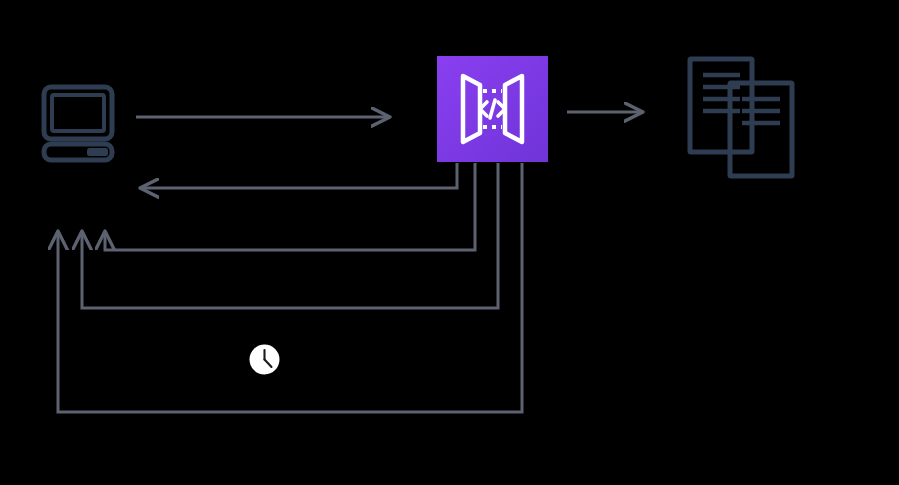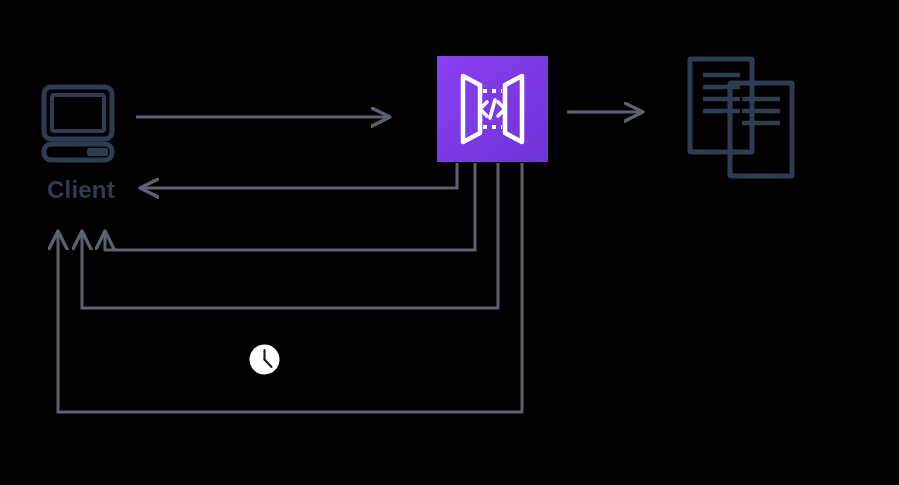--- a/index.html
+++ b/index.html
@@ -105,21 +105,20 @@
     </g>
   </svg>
 
   <svg class="node" id="client-icon" viewBox="0 0 86 82">
     <rect x="4" y="3" width="68" height="52" rx="7" ry="7" fill="none" stroke="#2f3d52" stroke-width="5"></rect>
     <rect x="12" y="11" width="52" height="36" rx="2" ry="2" fill="none" stroke="#2f3d52" stroke-width="4"></rect>
     <rect x="4" y="60" width="68" height="16" rx="7" ry="7" fill="none" stroke="#2f3d52" stroke-width="5"></rect>
     <rect x="47" y="64" width="21" height="8" rx="2.5" ry="2.5" fill="#2f3d52"></rect>
   </svg>
 
-  <div id="client-label">Client</div>
 
   <svg class="node" id="gateway-icon" viewBox="0 0 111 106">
     <defs>
       <linearGradient id="gw-grad" x1="0" y1="0" x2="1" y2="1">
         <stop offset="0%" stop-color="#8a3ff0"></stop>
         <stop offset="100%" stop-color="#6f34d8"></stop>
       </linearGradient>
     </defs>
     <rect x="0" y="0" width="111" height="106" fill="url(#gw-grad)"></rect>
 

